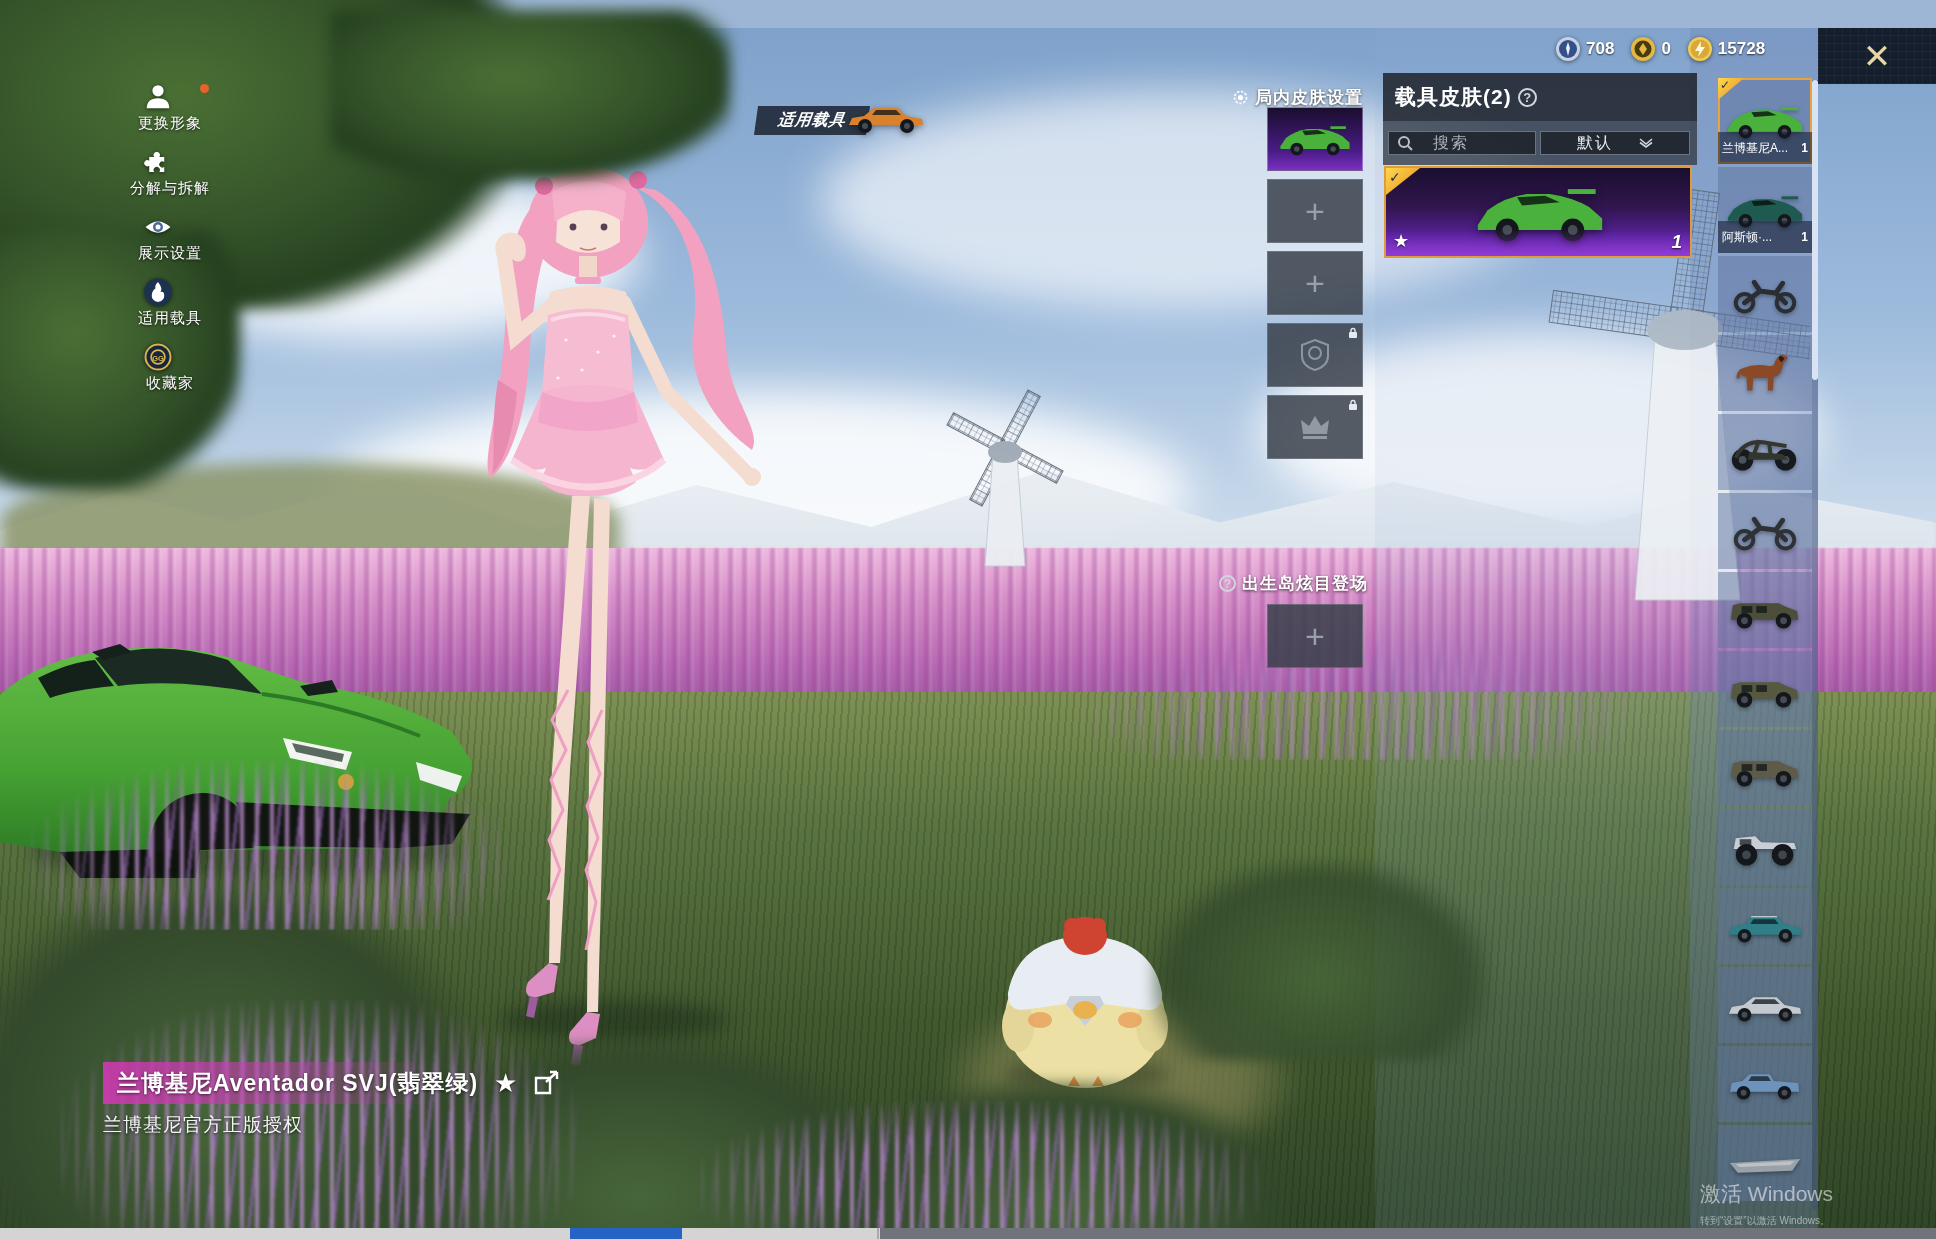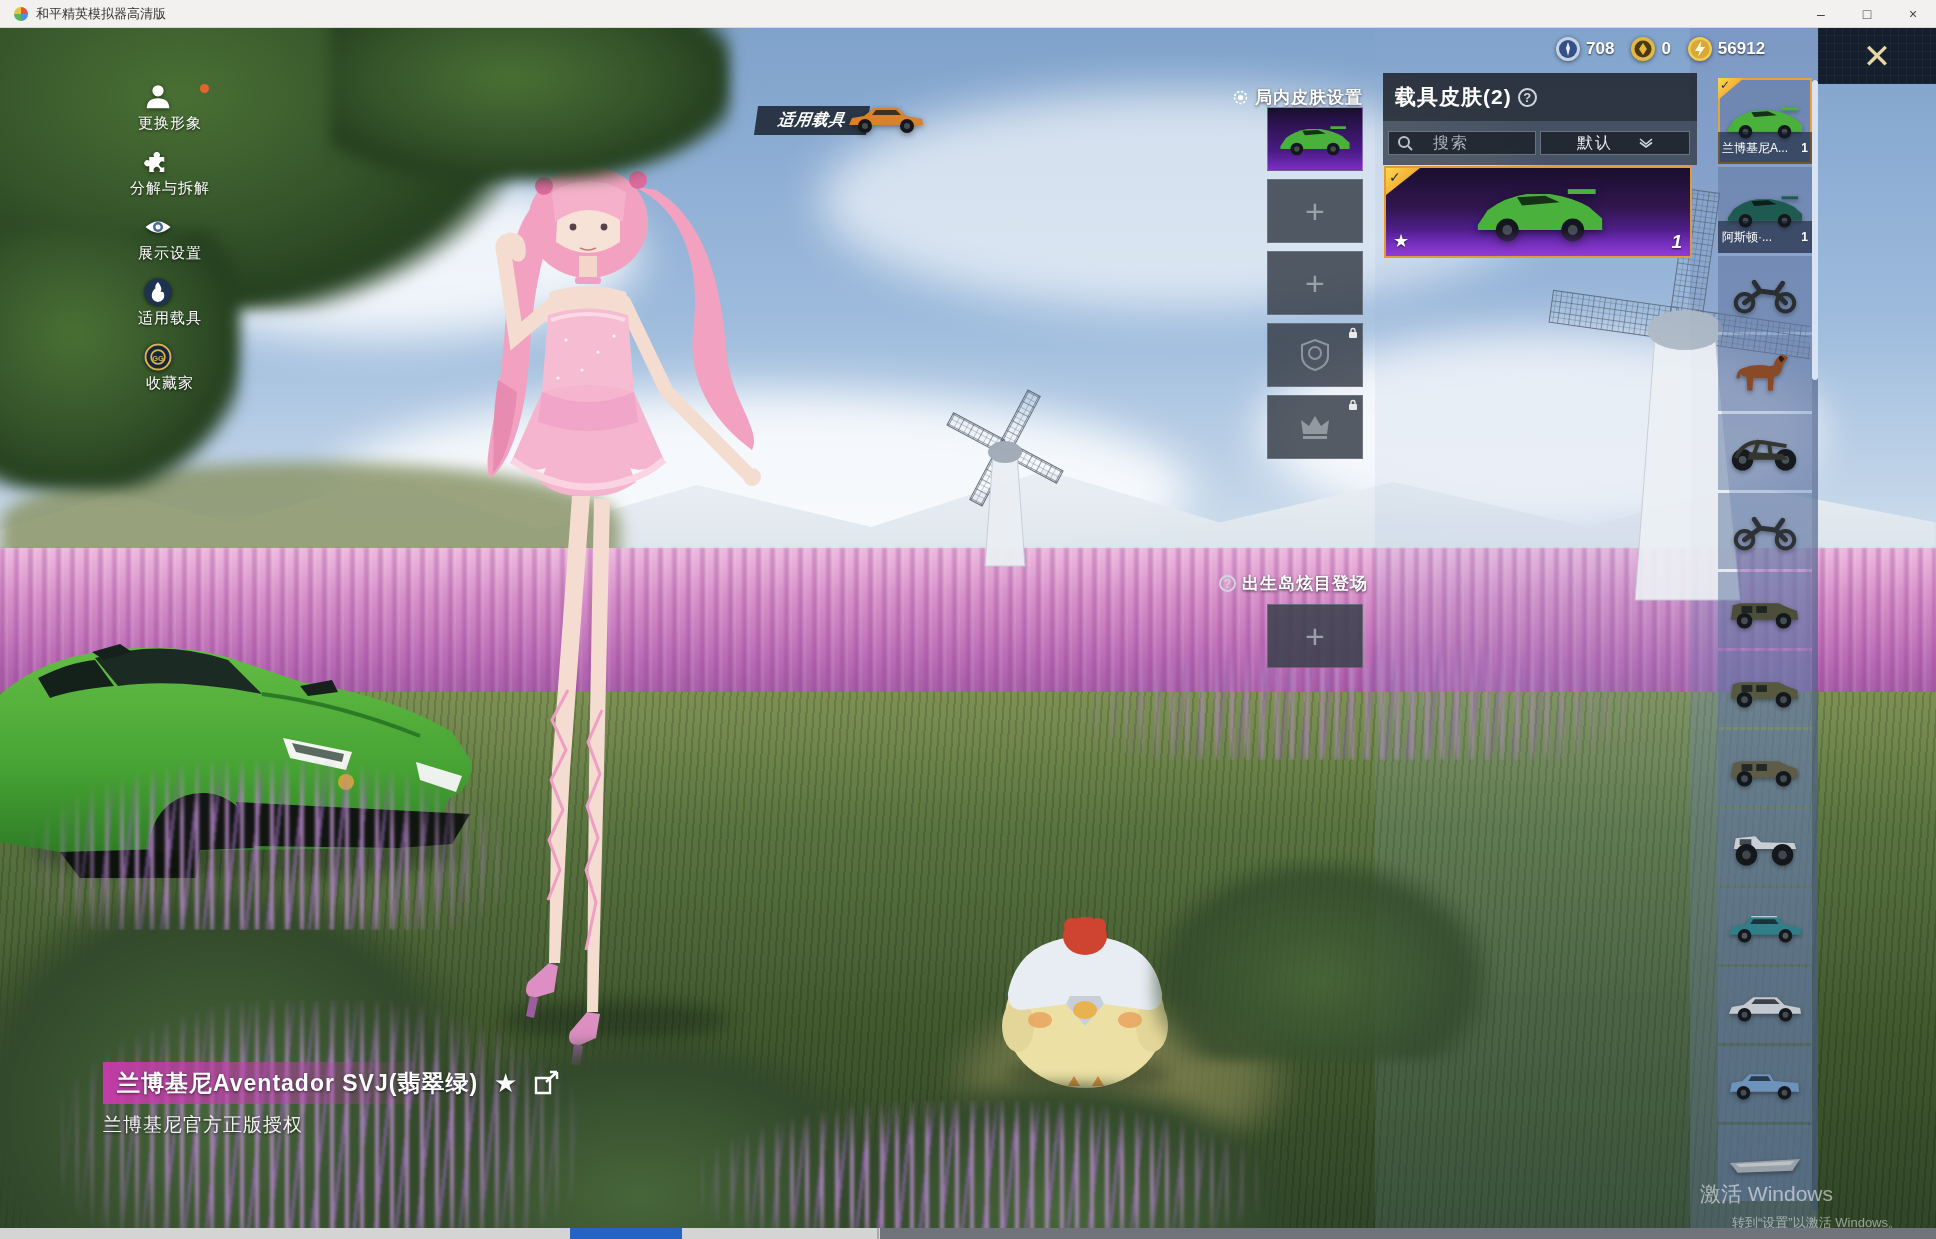--- a/index.html
+++ b/index.html
@@ -145,21 +145,21 @@
     background:linear-gradient(90deg,#d338b4e0 0%,#c23cb080 55%,transparent 100%); }
   .nameplate .nm { position:relative; margin-left:14px; font-size:23px; font-weight:bold; color:#fff;
     text-shadow:0 1px 3px rgba(0,0,0,.6); letter-spacing:1px; }
   .nameplate .star { position:relative; margin-left:16px; color:#fff; font-size:26px; text-shadow:0 1px 3px rgba(0,0,0,.6); cursor:pointer; }
   .nameplate .share { position:relative; margin-left:16px; width:28px; height:26px; cursor:pointer; }
   .license { left:103px; top:1112px; font-size:19px; color:#f4f4f4; text-shadow:0 1px 3px rgba(0,0,0,.7); z-index:22; letter-spacing:1px; }
 
   
   .watermark { left:1700px; top:1180px; z-index:40; pointer-events:none; }
   .watermark .w1 { font-size:21px; color:rgba(255,255,255,.55); }
-  .watermark .w2 { font-size:13px; color:rgba(255,255,255,.5); margin-top:6px;margin-left:32px; }
+  .watermark .w2 { font-size:10px; color:rgba(255,255,255,.5); margin-top:6px; }
 
   
   .sliver { left:0; top:1228px; width:1936px; height:11px; background:#d4d4d4; z-index:55; }
   .sliver .blue { position:absolute; left:570px; top:0; width:112px; height:11px; background:#2563c4; }
   .sliver .dark { position:absolute; left:880px; top:0; width:1056px; height:11px; background:#70747a; }
   .sliver .divider { position:absolute; left:877px; top:0; width:2px; height:11px; background:#a9a9a9; }
 </style>
 </head>
 <body>
 
@@ -458,21 +458,21 @@
           <path d="M13 7 L17 13 L13 19 L9 13 Z" fill="#e5b93f"></path>
         </svg>
       <span class="val">0</span>
     </div>
     <div class="cur">
       <svg viewBox="0 0 26 26">
           <circle cx="13" cy="13" r="12" fill="#f0cd52"></circle>
           <circle cx="13" cy="13" r="9.5" fill="#d8a93a"></circle>
           <path d="M14 5 L8 15 L12.5 15 L11 21 L18 11 L13.5 11 Z" fill="#fff8dc"></path>
         </svg>
-      <span class="val">56912</span>
+      <span class="val">15728</span>
     </div>
   </div>
 
   <div class="abs close-btn">
     <span>✕</span>
   </div>
 
   <div class="abs thumbs">
     <div class="thumb tall sel">
       <svg class="vsvg" viewBox="0 0 80 44" style="color: rgb(74, 178, 60);">
@@ -646,28 +646,19 @@
       <path d="M13 12 L24 2 M24 2 H17 M24 2 V9" stroke="#fff" stroke-width="2.4" fill="none"></path>
     </svg>
   </div>
   <div class="abs license">兰博基尼官方正版授权</div>
 
   <div class="abs watermark">
     <div class="w1">激活 Windows</div>
     <div class="w2">转到“设置”以激活 Windows。</div>
   </div>
 
-  <div class="titlebar">
-    <span class="app-icon"></span>
-    <span class="title">和平精英模拟器高清版</span>
-    <div class="win-controls">
-      <span class="wc">–</span>
-      <span class="wc">□</span>
-      <span class="wc">×</span>
-    </div>
-  </div>
 
   <div class="abs sliver">
     <div class="blue"></div>
     <div class="divider"></div>
     <div class="dark"></div>
   </div>
 </div>
 
 </body></html>

